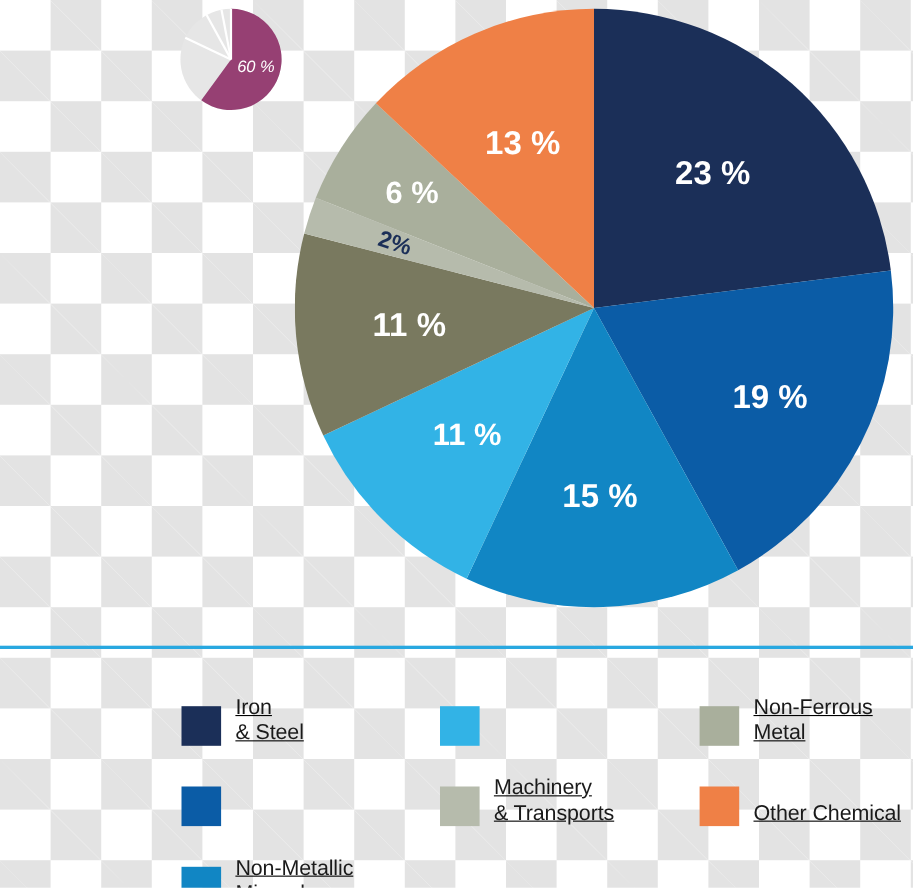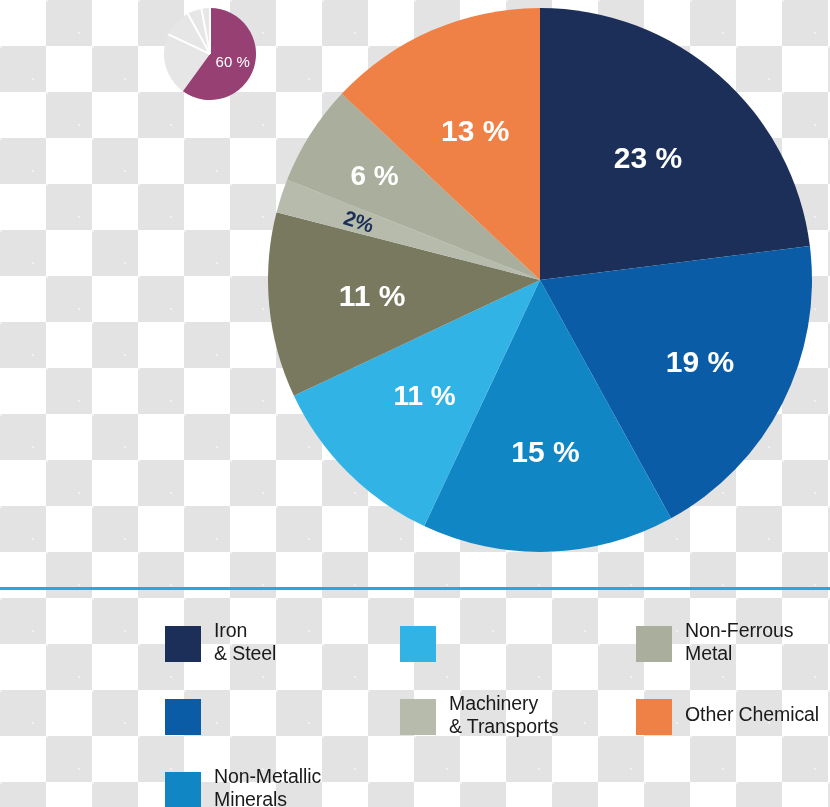--- a/index.html
+++ b/index.html
@@ -21,20 +21,21 @@
     overflow: hidden;
   }
 
   
   #inset-pie-wrap {
     position: absolute;
     left: 158px;
     top: 6px;
     width: 104px;
     height: 96px;
+    font-style: italic;
   }
   #inset-pie-wrap svg { display: block; }
 
   
   #main-pie-wrap {
     position: absolute;
     left: 268px;
     top: 6px;
     width: 546px;
     height: 550px;
@@ -69,23 +70,24 @@
   .legend-col {
     position: absolute;
     top: 0;
   }
   #legend-col-1 { left: 165px; width: 230px; }
   #legend-col-2 { left: 400px; width: 235px; }
   #legend-col-3 { left: 636px; width: 194px; }
 
   .legend-item {
     display: flex;
-    align-items: center;
+    align-items: flex-end;
     height: 73px;
     box-sizing: border-box;
+    text-decoration: underline;
   }
   .legend-swatch {
     width: 36px;
     height: 36px;
     flex: 0 0 36px;
     margin-top: 4px;
   }
   .legend-text {
     margin-left: 13px;
     font-size: 19.5px;

